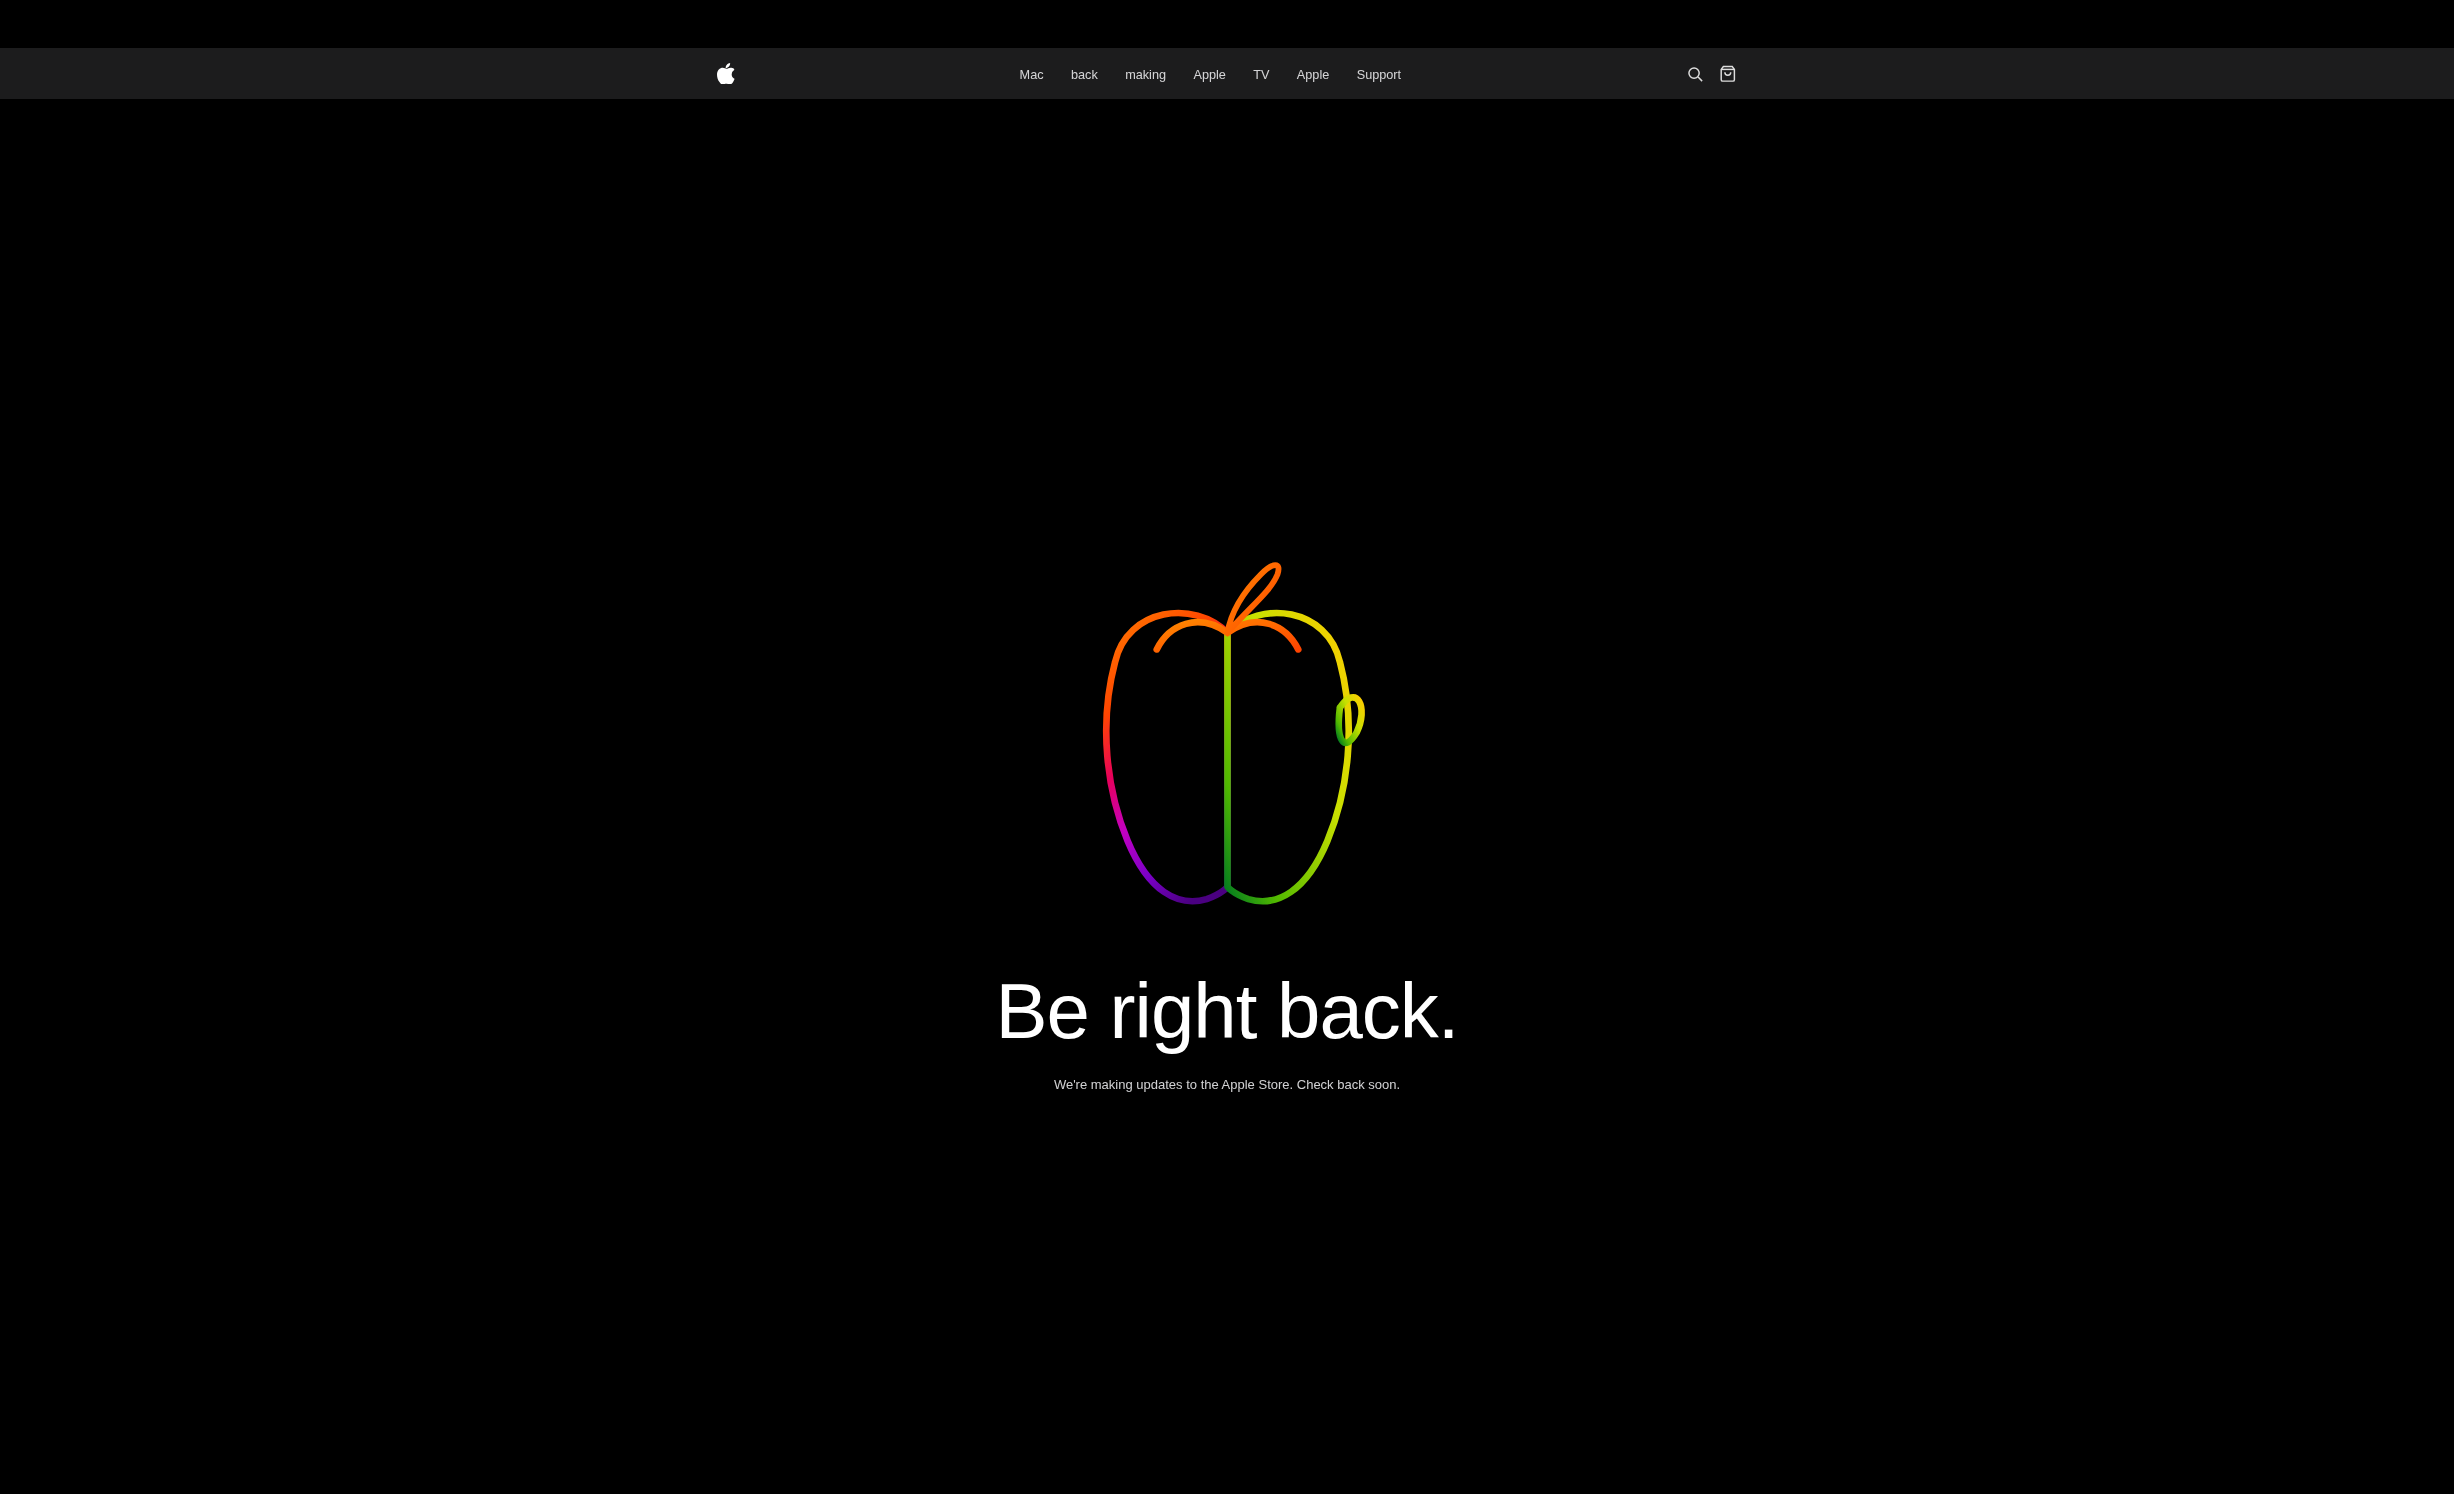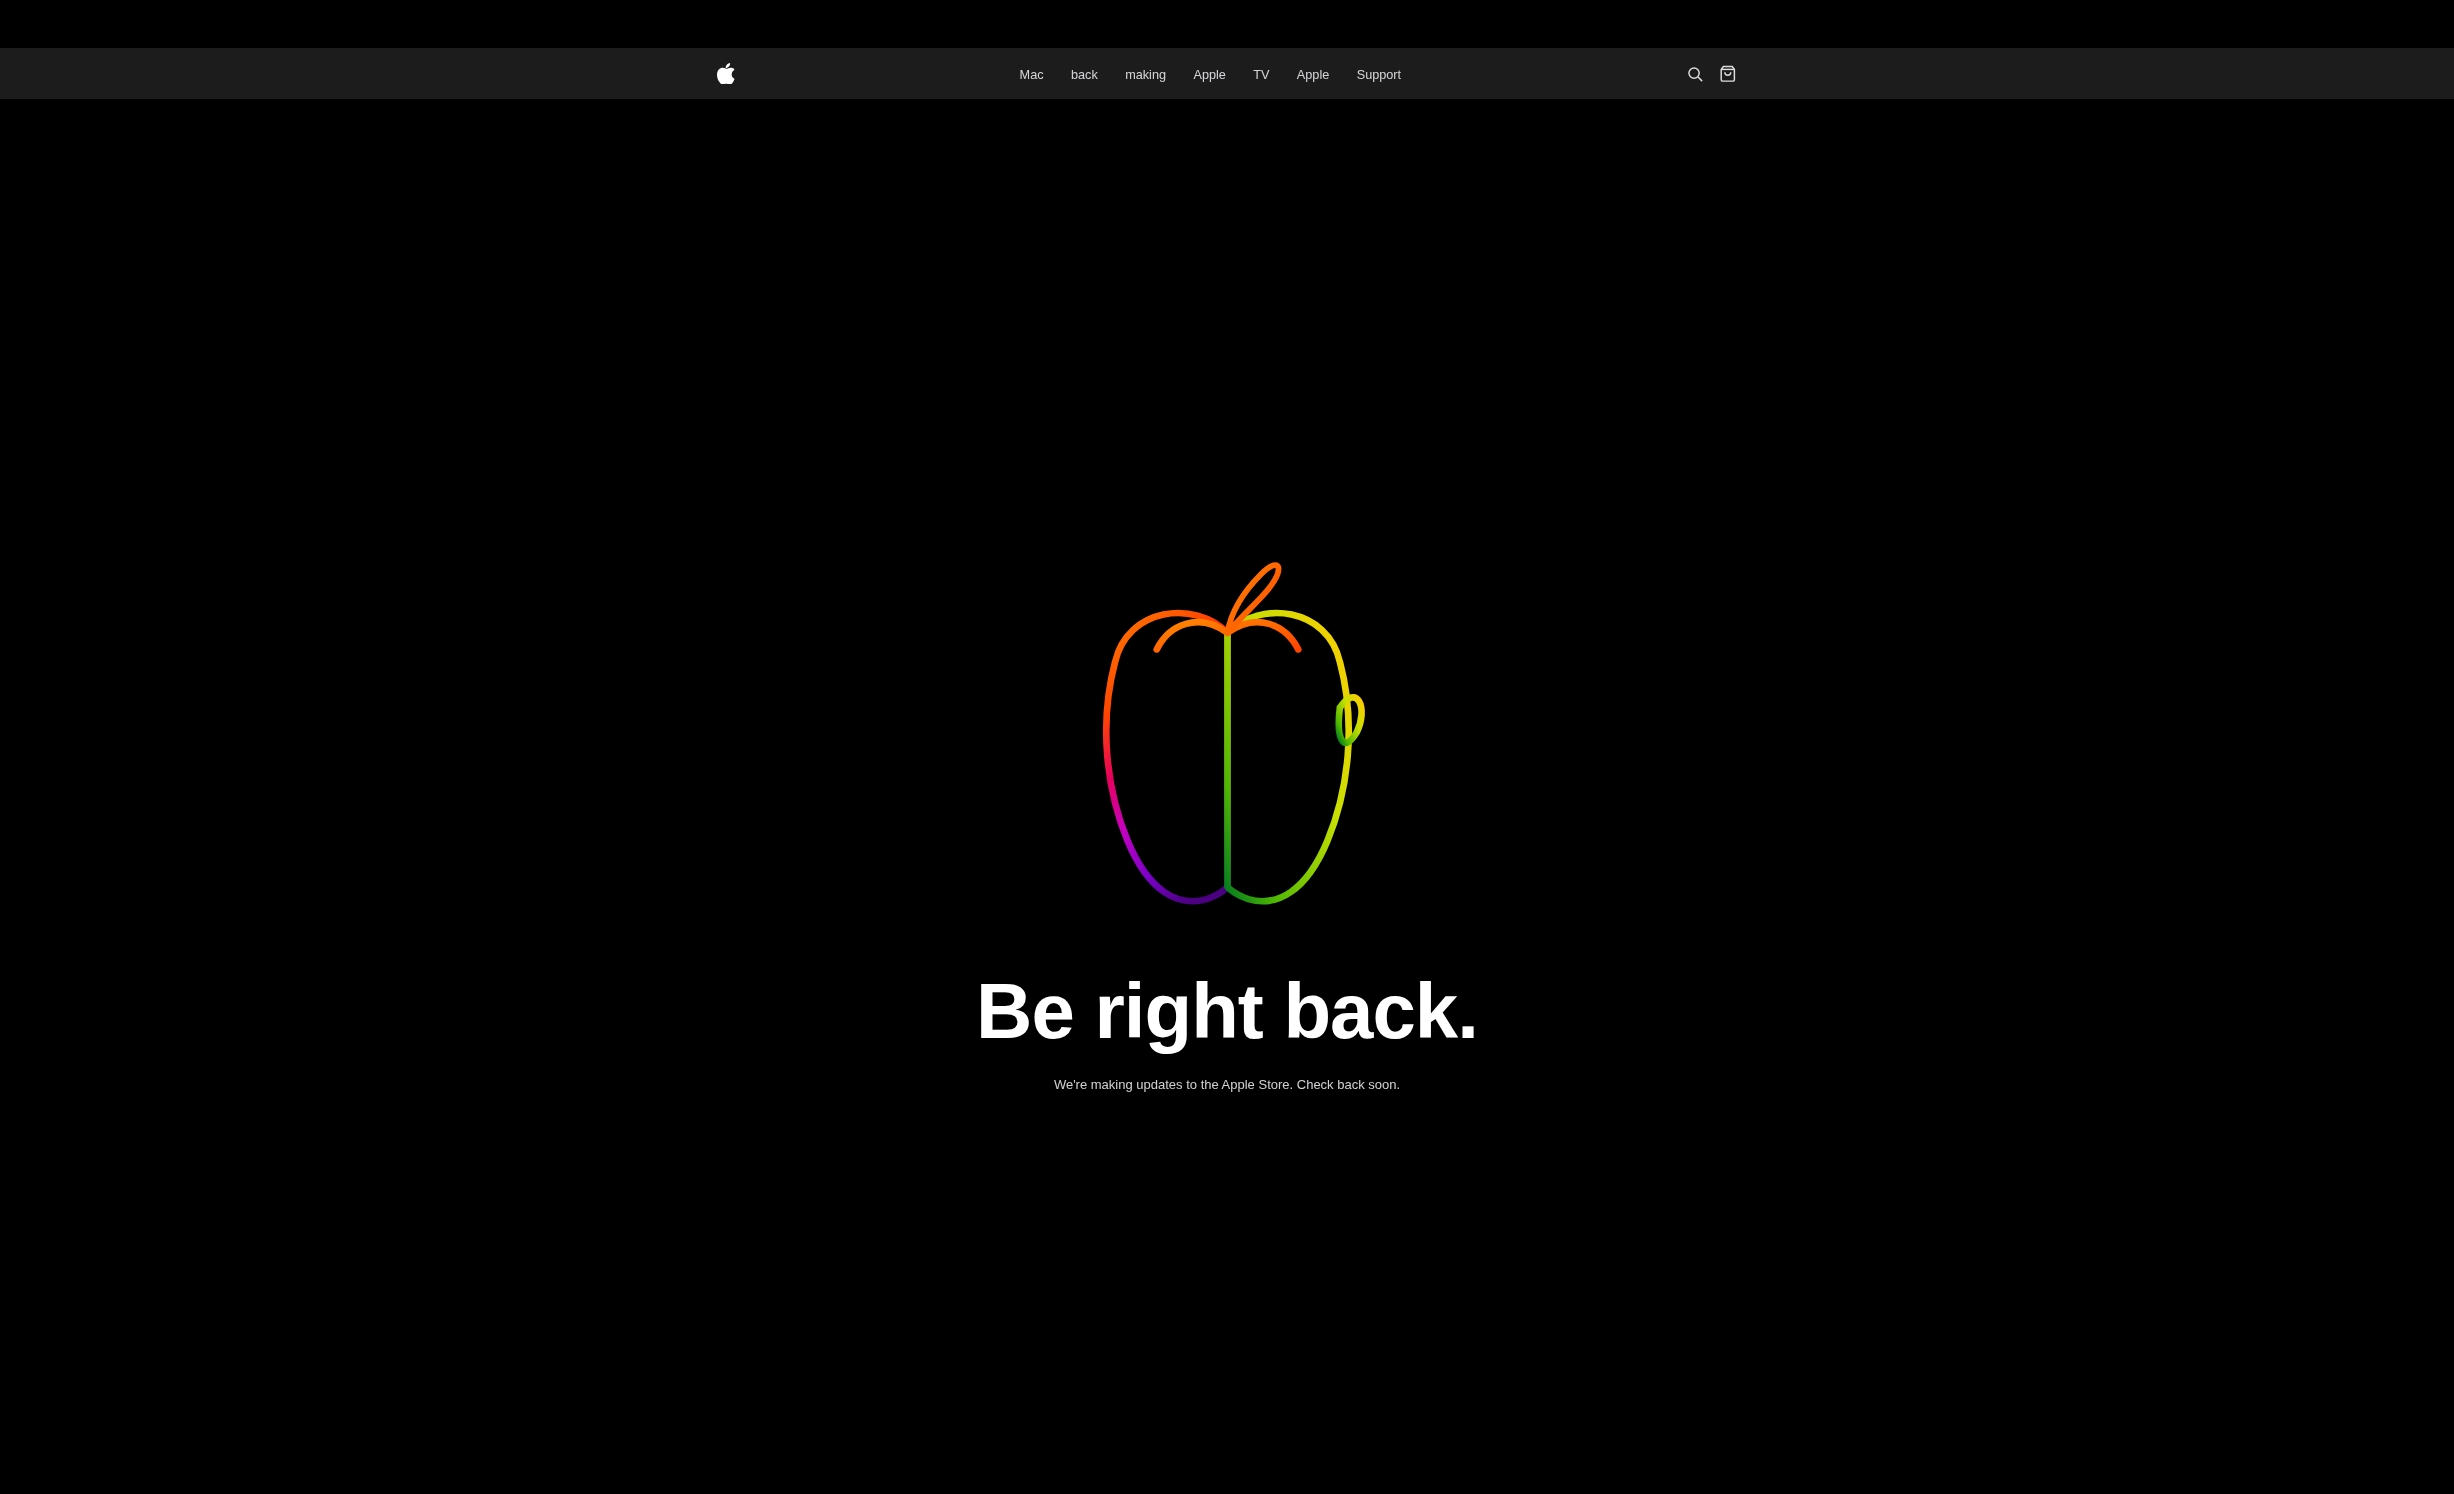--- a/index.html
+++ b/index.html
@@ -98,21 +98,21 @@
       justify-content: center;
     }
 
     .apple-logo-container svg {
       width: 100%;
       height: 100%;
     }
 
     .headline {
       font-size: 78px;
-      font-weight: 700;
+      font-weight: 400;
       color: #fff;
       text-align: center;
       letter-spacing: -1px;
       margin-bottom: 23.5px;
       line-height: 1.05;
     }
 
     .subtext {
       font-size: 13px;
       font-weight: 400;

